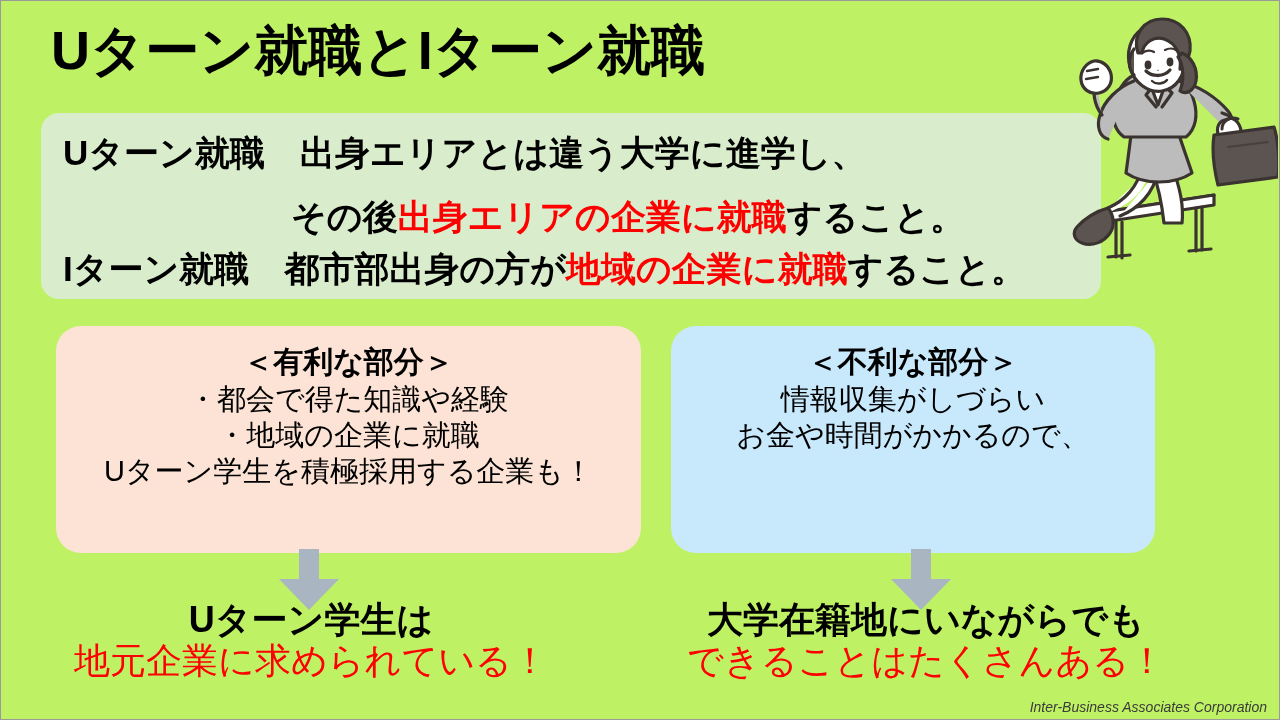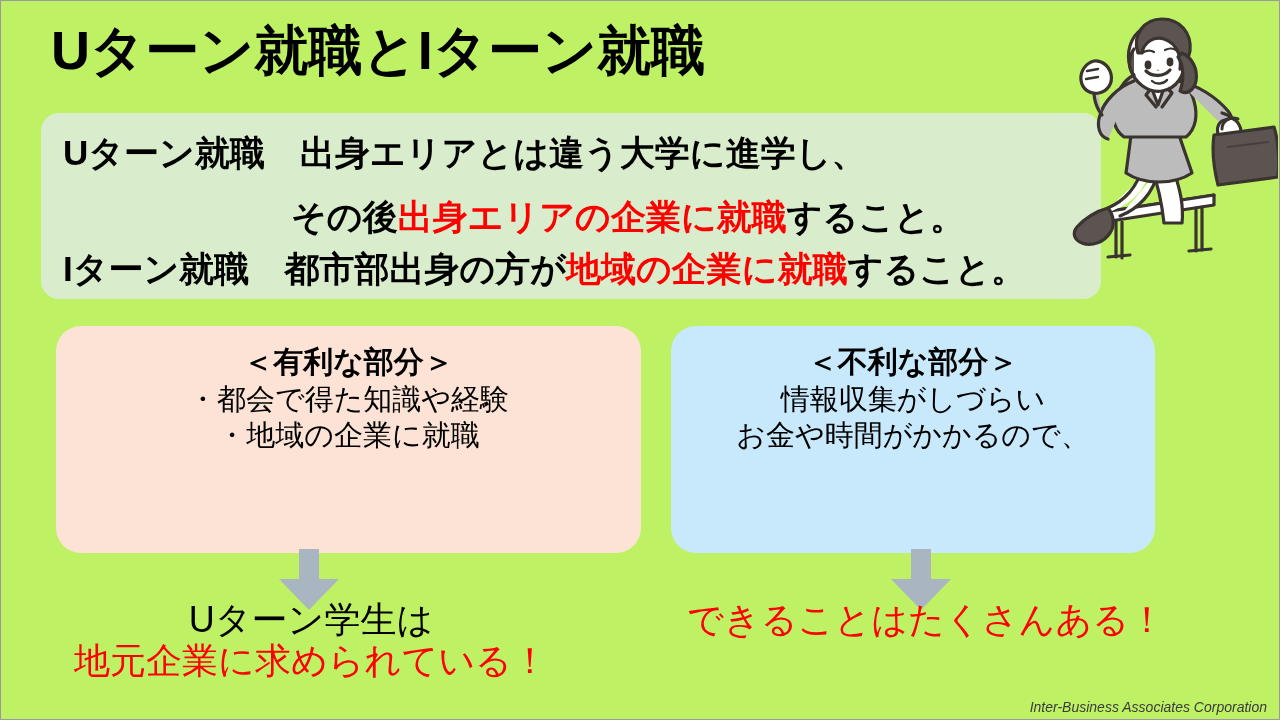--- a/index.html
+++ b/index.html
@@ -113,21 +113,21 @@
   .conclusion {
     position: absolute;
     top: 598px;
     text-align: center;
     line-height: 1.14;
   }
   #conclusion-left  { left: 20px;  width: 580px; }
   #conclusion-right { left: 635px; width: 580px; }
   .concl-a {
     font-size: 36px;
-    font-weight: normal;
+    font-weight: bold;
     color: #000000;
     white-space: nowrap;
   }
   .concl-b {
     font-size: 36px;
     font-weight: normal;
     color: #ff0000;
     white-space: nowrap;
   }
 
@@ -173,20 +173,21 @@
       <span>Iターン就職</span><span>　都市部出身の方が</span><span class="hl">地域の企業に就職</span><span>すること。</span>
     </div>
 
   </div>
 
   <div class="panel" id="panel-pro">
     <div class="panel-inner">
       <div class="panel-head">＜有利な部分＞</div>
       <div class="panel-item">・都会で得た知識や経験</div>
       <div class="panel-item">・地域の企業に就職</div>
+      <div class="panel-item">Uターン学生を積極採用する企業も！</div>
     </div>
   </div>
 
   <div class="panel" id="panel-con">
     <div class="panel-inner">
       <div class="panel-head">＜不利な部分＞</div>
       <div class="panel-item">情報収集がしづらい</div>
       <div class="panel-item">お金や時間がかかるので、</div>
     </div>
   </div>
@@ -200,20 +201,21 @@
     <svg viewBox="0 0 66 62" xmlns="http://www.w3.org/2000/svg" aria-hidden="true">
       <polygon points="23,0 43,0 43,30 63,30 33,61 3,30 23,30" fill="#a9b6c2"></polygon>
     </svg>
   </div>
 
   <div class="conclusion" id="conclusion-left">
     <div class="concl-a">Uターン学生は</div>
     <div class="concl-b">地元企業に求められている！</div>
   </div>
   <div class="conclusion" id="conclusion-right">
+    <div class="concl-a">大学在籍地にいながらでも</div>
     <div class="concl-b">できることはたくさんある！</div>
   </div>
 
   <div id="footer">Inter-Business Associates Corporation</div>
 
   <div id="illustration">
     <svg viewBox="0 0 232 290" xmlns="http://www.w3.org/2000/svg" aria-hidden="true">
       <g fill="none" stroke="#3a332f" stroke-width="3.2" stroke-linecap="round" stroke-linejoin="round">
 
         <g>

